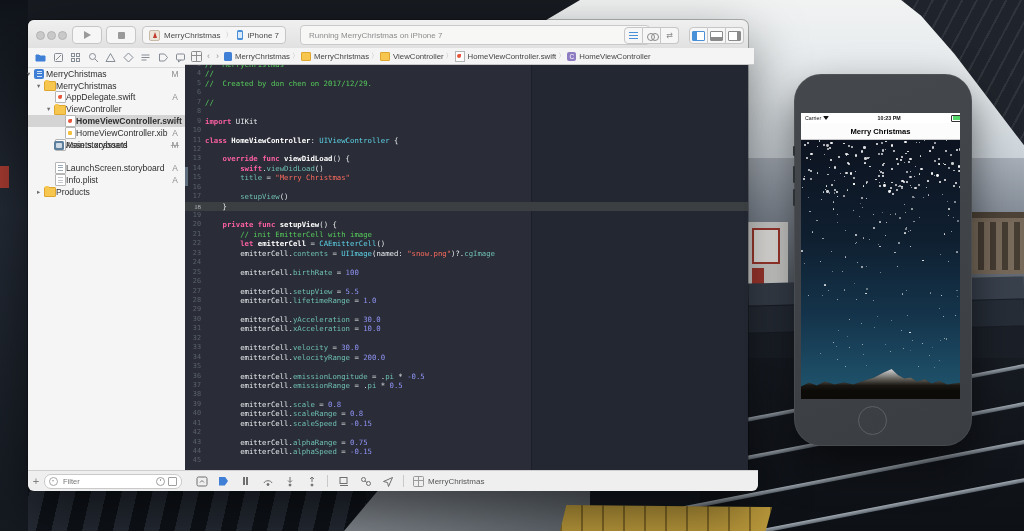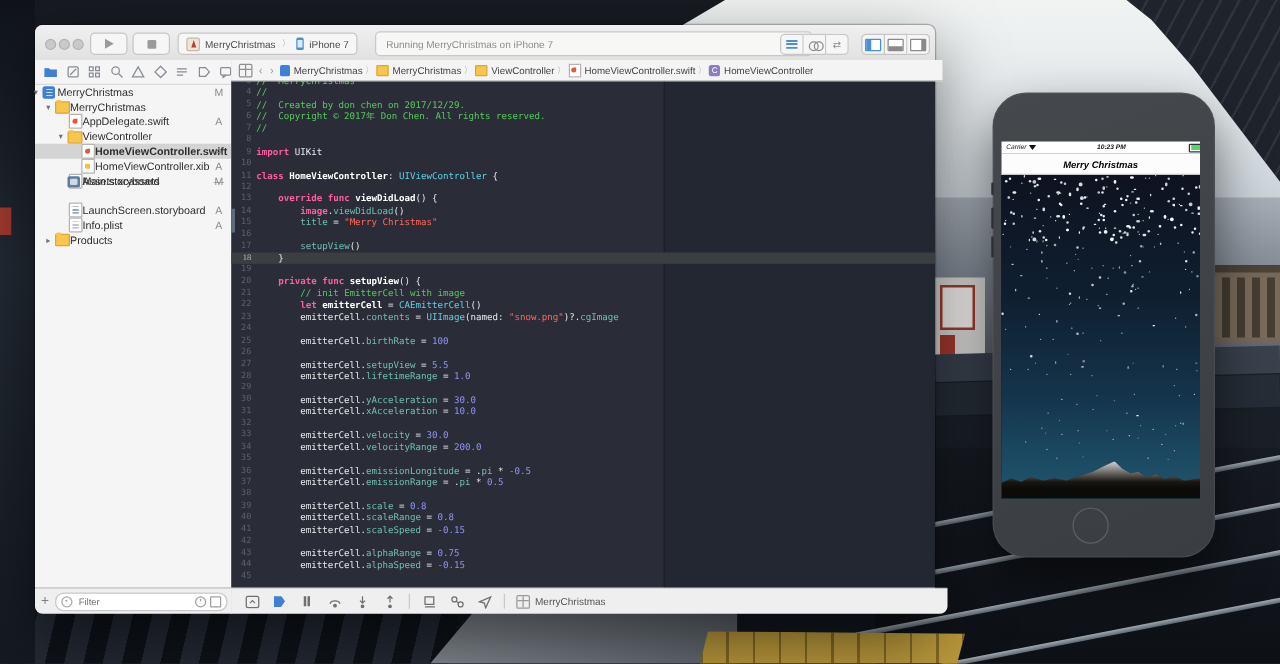--- a/index.html
+++ b/index.html
@@ -165,21 +165,21 @@
   #dbg-process{display:flex;align-items:center;gap:4px;font-size:8px;color:#555;}
   .procgrid{width:9px;height:9px;border:1px solid #9a9a9a;border-radius:1.5px;position:relative;}
   .procgrid:after{content:"";position:absolute;left:3.5px;top:0;bottom:0;width:1px;background:#9a9a9a;}
   .procgrid:before{content:"";position:absolute;top:3.5px;left:0;right:0;height:1px;background:#9a9a9a;}
   .bp-tag{width:9px;height:9px;background:#3f7fd6;clip-path:polygon(0 0,65% 0,100% 50%,65% 100%,0 100%);}
   .pausebars{display:flex;gap:1.5px;}
   .pausebars i{width:1.8px;height:8px;background:#6f6f6f;}
 
   
   #phone{left:794px;top:74px;width:178px;height:372px;z-index:20;background:linear-gradient(160deg,#45484c,#3a3d41);
-    border-radius:27px;box-shadow:0 18px 42px rgba(0,0,0,.55),inset 0 0 0 1px rgba(255,255,255,.06);font-style:italic;}
+    border-radius:27px;box-shadow:0 18px 42px rgba(0,0,0,.55),inset 0 0 0 1px rgba(255,255,255,.06);}
   .sidebtn{left:-1.5px;width:2px;background:#2e3134;border-radius:1px;}
   #screen{left:7px;top:39px;width:159px;height:286px;background:#0e1420;overflow:hidden;}
   #sim-status{left:0;top:0;width:159px;height:10px;background:#fff;display:flex;align-items:center;
     font-size:5.3px;color:#111;padding:0 4px;}
   #sim-status .mid{flex:1;text-align:center;font-weight:bold;}
   .wifi{width:0;height:0;border-left:3px solid transparent;border-right:3px solid transparent;
     border-top:4.5px solid #111;margin-left:2px;border-radius:1px;}
   .batt{width:11px;height:5px;border:.6px solid #333;border-radius:1px;position:relative;margin-left:2px;}
   .batt i{position:absolute;inset:.5px;background:var(--battery);}
   .batt:after{content:"";position:absolute;right:-1.6px;top:1.2px;width:1px;height:2.2px;background:#333;border-radius:0 1px 1px 0;}
@@ -431,29 +431,29 @@
       </span>
   </div>
 
   <div id="editor" class="abs">
     <div id="editor-dim"></div>
     <div id="changebar"></div>
     <div id="codelines">
         <div class="code-line" style="top: 0px;"><span class="ln">3</span><span class="ltxt"><span class="tok-c">//  MerryChristmas</span></span></div>
         <div class="code-line" style="top: 9.44px;"><span class="ln">4</span><span class="ltxt"><span class="tok-c">//</span></span></div>
         <div class="code-line" style="top: 18.88px;"><span class="ln">5</span><span class="ltxt"><span class="tok-c">//  Created by don chen on 2017/12/29.</span></span></div>
-        <div class="code-line" style="top: 28.32px;"><span class="ln">6</span><span class="ltxt"><span class="tok-c">//  Copyright © 2017年 Don Chen. All rights reserved.</span></span></div>
+        <div class="code-line" style="top: 28.32px;"><span class="ln">6</span></div>
         <div class="code-line" style="top: 37.76px;"><span class="ln">7</span><span class="ltxt"><span class="tok-c">//</span></span></div>
         <div class="code-line" style="top: 47.2px;"><span class="ln">8</span><span class="ltxt"></span></div>
         <div class="code-line" style="top: 56.64px;"><span class="ln">9</span><span class="ltxt"><span class="tok-k">import</span><span class="tok-p"> UIKit</span></span></div>
         <div class="code-line" style="top: 66.08px;"><span class="ln">10</span><span class="ltxt"></span></div>
         <div class="code-line" style="top: 75.52px;"><span class="ln">11</span><span class="ltxt"><span class="tok-k">class</span><span class="tok-b"> HomeViewController</span><span class="tok-p">: </span><span class="tok-t">UIViewController</span><span class="tok-p"> {</span></span></div>
         <div class="code-line" style="top: 84.96px;"><span class="ln">12</span><span class="ltxt"></span></div>
         <div class="code-line" style="top: 94.4px;"><span class="ln">13</span><span class="ltxt"><span class="tok-p">    </span><span class="tok-k">override</span><span class="tok-p"> </span><span class="tok-k">func</span><span class="tok-b"> viewDidLoad</span><span class="tok-p">() {</span></span></div>
-        <div class="code-line" style="top: 103.84px;"><span class="ln">14</span><span class="ltxt"><span class="tok-p">        </span><span class="tok-k">image</span><span class="tok-p">.</span><span class="tok-m">viewDidLoad</span><span class="tok-p">()</span></span></div>
+        <div class="code-line" style="top: 103.84px;"><span class="ln">14</span><span class="ltxt"><span class="tok-p">        </span><span class="tok-k">swift</span><span class="tok-p">.</span><span class="tok-m">viewDidLoad</span><span class="tok-p">()</span></span></div>
         <div class="code-line" style="top: 113.28px;"><span class="ln">15</span><span class="ltxt"><span class="tok-p">        </span><span class="tok-m">title</span><span class="tok-p"> = </span><span class="tok-s">"Merry Christmas"</span></span></div>
         <div class="code-line" style="top: 122.72px;"><span class="ln">16</span><span class="ltxt"></span></div>
         <div class="code-line" style="top: 132.16px;"><span class="ln">17</span><span class="ltxt"><span class="tok-p">        </span><span class="tok-m">setupView</span><span class="tok-p">()</span></span></div>
         <div class="code-line hl" style="top: 141.6px;"><span class="ln">18</span><span class="ltxt"><span class="tok-p">    }</span></span></div>
         <div class="code-line" style="top: 151.04px;"><span class="ln">19</span><span class="ltxt"></span></div>
         <div class="code-line" style="top: 160.48px;"><span class="ln">20</span><span class="ltxt"><span class="tok-p">    </span><span class="tok-k">private</span><span class="tok-p"> </span><span class="tok-k">func</span><span class="tok-b"> setupView</span><span class="tok-p">() {</span></span></div>
         <div class="code-line" style="top: 169.92px;"><span class="ln">21</span><span class="ltxt"><span class="tok-p">        </span><span class="tok-c">// init EmitterCell with image</span></span></div>
         <div class="code-line" style="top: 179.36px;"><span class="ln">22</span><span class="ltxt"><span class="tok-p">        </span><span class="tok-k">let</span><span class="tok-b"> emitterCell</span><span class="tok-p"> = </span><span class="tok-t">CAEmitterCell</span><span class="tok-p">()</span></span></div>
         <div class="code-line" style="top: 188.8px;"><span class="ln">23</span><span class="ltxt"><span class="tok-p">        emitterCell.</span><span class="tok-m">contents</span><span class="tok-p"> = </span><span class="tok-t">UIImage</span><span class="tok-p">(named: </span><span class="tok-s">"snow.png"</span><span class="tok-p">)?.</span><span class="tok-m">cgImage</span></span></div>
         <div class="code-line" style="top: 198.24px;"><span class="ln">24</span><span class="ltxt"></span></div>

